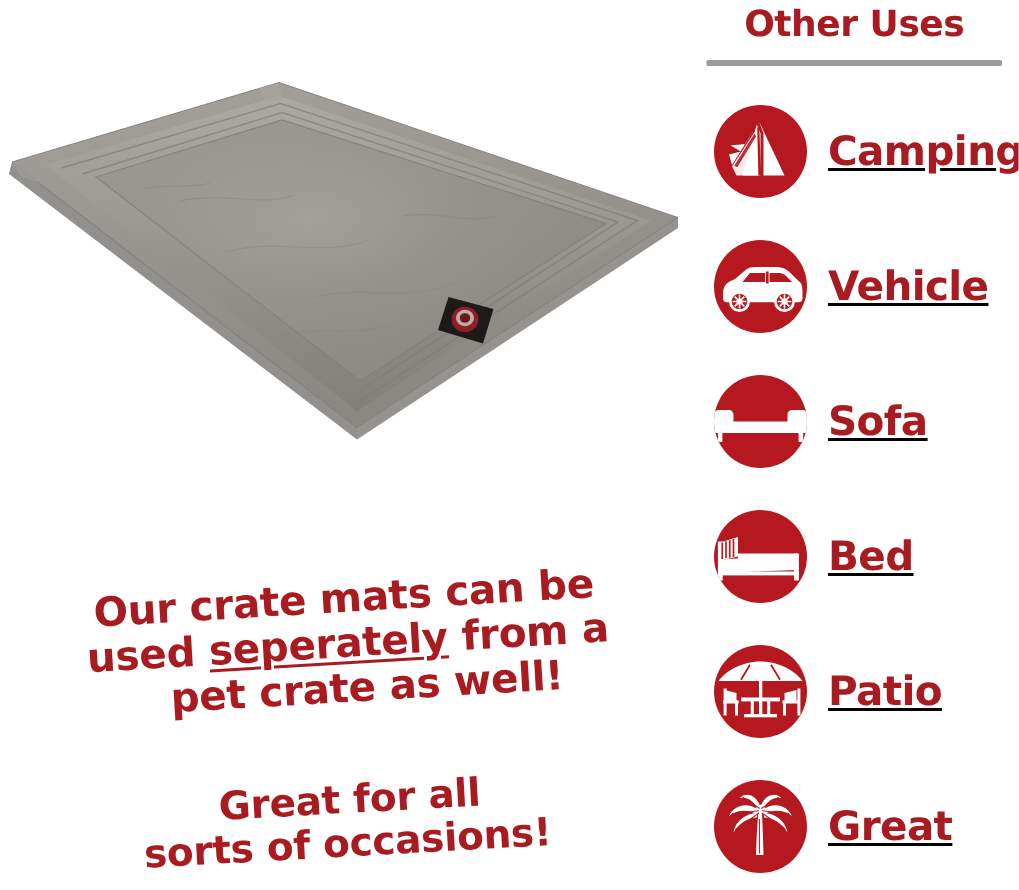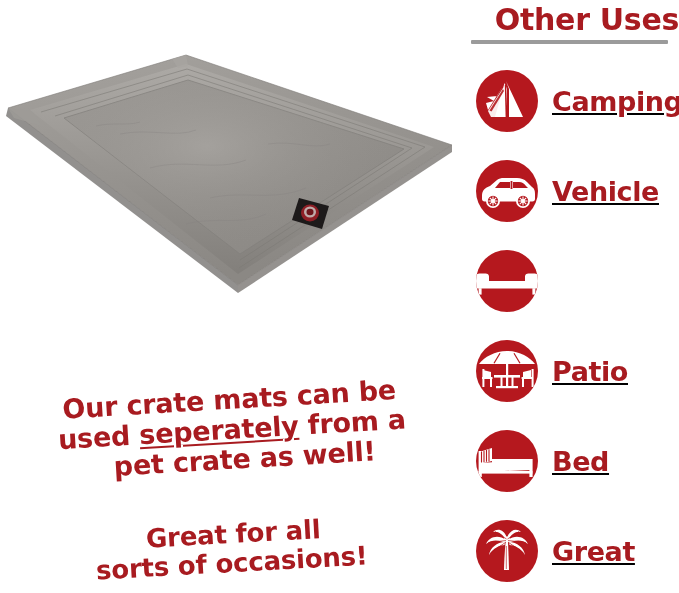--- a/index.html
+++ b/index.html
@@ -69,25 +69,25 @@
   
   #uses-panel {
     position: absolute;
     left: 460px; top: 0;
     width: 219px; height: 593px;
   }
   #uses-title {
     position: absolute;
     left: 0; top: 2px;
     width: 219px;
-    text-align: right;
+    text-align: center;
     color: #a81b20;
     font-family: "DejaVu Sans", sans-serif;
     font-weight: 700;
-    font-size: 30px;
+    font-size: 24px;
     letter-spacing: -0.3px;
     white-space: nowrap;
   }
   #uses-title-rule {
     position: absolute;
     left: 11px; top: 40px;
     width: 197px; height: 4px;
     background: #9b9b9b;
     border-radius: 1px;
   }
@@ -269,52 +269,21 @@
     <div class="use-row">
       <div class="use-icon">
         <svg viewBox="0 0 62 62">
           <g fill="#ffffff">
             <path d="M0 26.5 C0 24.6 1.4 23.4 3.4 23.4 L9.6 23.4 C11.6 23.4 13 24.6 13 26.5 L13 31 L49 31 L49 26.5 C49 24.6 50.4 23.4 52.4 23.4 L58.6 23.4 C60.6 23.4 62 24.6 62 26.5 L62 38.6 L0 38.6 Z"></path>
             <rect x="2.6" y="38.2" width="3" height="6.4"></rect>
             <rect x="56.4" y="38.2" width="3" height="6.4"></rect>
           </g>
         </svg>
       </div>
-    </div>
-
-    <div class="use-row">
-      <div class="use-icon">
-        <svg viewBox="0 0 62 62">
-          <g fill="#ffffff">
-
-            <path d="M31 11 C43 11 54 17 59 24 L3 24 C8 17 19 11 31 11 Z"></path>
-            <rect x="30" y="13" width="2.2" height="34"></rect>
-
-            <rect x="18" y="35" width="26" height="2.6"></rect>
-            <rect x="24.5" y="37" width="2" height="10"></rect>
-            <rect x="35.5" y="37" width="2" height="10"></rect>
-            <rect x="20" y="46" width="22" height="2.2"></rect>
-
-            <path d="M7 30 L15 32 L15 38 L7 38 Z"></path>
-            <rect x="6.4" y="29" width="2" height="18"></rect>
-            <rect x="14" y="37" width="2" height="10"></rect>
-            <rect x="6" y="37" width="10.5" height="2"></rect>
-
-            <path d="M47 32 L55 30 L55 38 L47 38 Z"></path>
-            <rect x="55.6" y="29" width="2" height="18"></rect>
-            <rect x="46" y="37" width="2" height="10"></rect>
-            <rect x="45.6" y="37" width="10.5" height="2"></rect>
-          </g>
-          <g stroke="#b5181e" stroke-width="1.2">
-            <line x1="18" y1="23.2" x2="24" y2="13.2"></line>
-            <line x1="44" y1="23.2" x2="38" y2="13.2"></line>
-          </g>
-        </svg>
-      </div>
-      <div class="use-label">Patio</div>
+      <div class="use-label">Sofa</div>
     </div>
 
     <div class="use-row">
       <div class="use-icon">
         <svg viewBox="0 0 62 62">
           <g fill="#ffffff">
             <path d="M3 22 L16 18 L16 31 L3 34 Z"></path>
             <path d="M3 33 L56 30 L56 40 L3 42 Z"></path>
             <path d="M16 29 L56 29 L56 32 L16 33 Z"></path>
             <rect x="2.6" y="21" width="3.2" height="26"></rect>
@@ -323,20 +292,52 @@
           </g>
           <g stroke="#b5181e" stroke-width="1.1">
             <line x1="5.5" y1="21.6" x2="5.5" y2="32.6"></line>
             <line x1="8" y1="20.8" x2="8" y2="32.2"></line>
             <line x1="10.5" y1="20.1" x2="10.5" y2="31.8"></line>
             <line x1="13" y1="19.3" x2="13" y2="31.4"></line>
           </g>
         </svg>
       </div>
       <div class="use-label">Bed</div>
+    </div>
+
+    <div class="use-row">
+      <div class="use-icon">
+        <svg viewBox="0 0 62 62">
+          <g fill="#ffffff">
+
+            <path d="M31 11 C43 11 54 17 59 24 L3 24 C8 17 19 11 31 11 Z"></path>
+            <rect x="30" y="13" width="2.2" height="34"></rect>
+
+            <rect x="18" y="35" width="26" height="2.6"></rect>
+            <rect x="24.5" y="37" width="2" height="10"></rect>
+            <rect x="35.5" y="37" width="2" height="10"></rect>
+            <rect x="20" y="46" width="22" height="2.2"></rect>
+
+            <path d="M7 30 L15 32 L15 38 L7 38 Z"></path>
+            <rect x="6.4" y="29" width="2" height="18"></rect>
+            <rect x="14" y="37" width="2" height="10"></rect>
+            <rect x="6" y="37" width="10.5" height="2"></rect>
+
+            <path d="M47 32 L55 30 L55 38 L47 38 Z"></path>
+            <rect x="55.6" y="29" width="2" height="18"></rect>
+            <rect x="46" y="37" width="2" height="10"></rect>
+            <rect x="45.6" y="37" width="10.5" height="2"></rect>
+          </g>
+          <g stroke="#b5181e" stroke-width="1.2">
+            <line x1="18" y1="23.2" x2="24" y2="13.2"></line>
+            <line x1="44" y1="23.2" x2="38" y2="13.2"></line>
+          </g>
+        </svg>
+      </div>
+      <div class="use-label">Patio</div>
     </div>
 
     <div class="use-row">
       <div class="use-icon">
         <svg viewBox="0 0 62 62">
           <g fill="#ffffff">
 
             <path d="M29.6 22 C28.6 32 28.2 42 28 50 L33 50 C32.8 41 32.4 31 32 22 Z"></path>
 
             <path d="M31 18 C34 9 41 8 45 12 C40 11 35 14 32.6 20 Z"></path>

